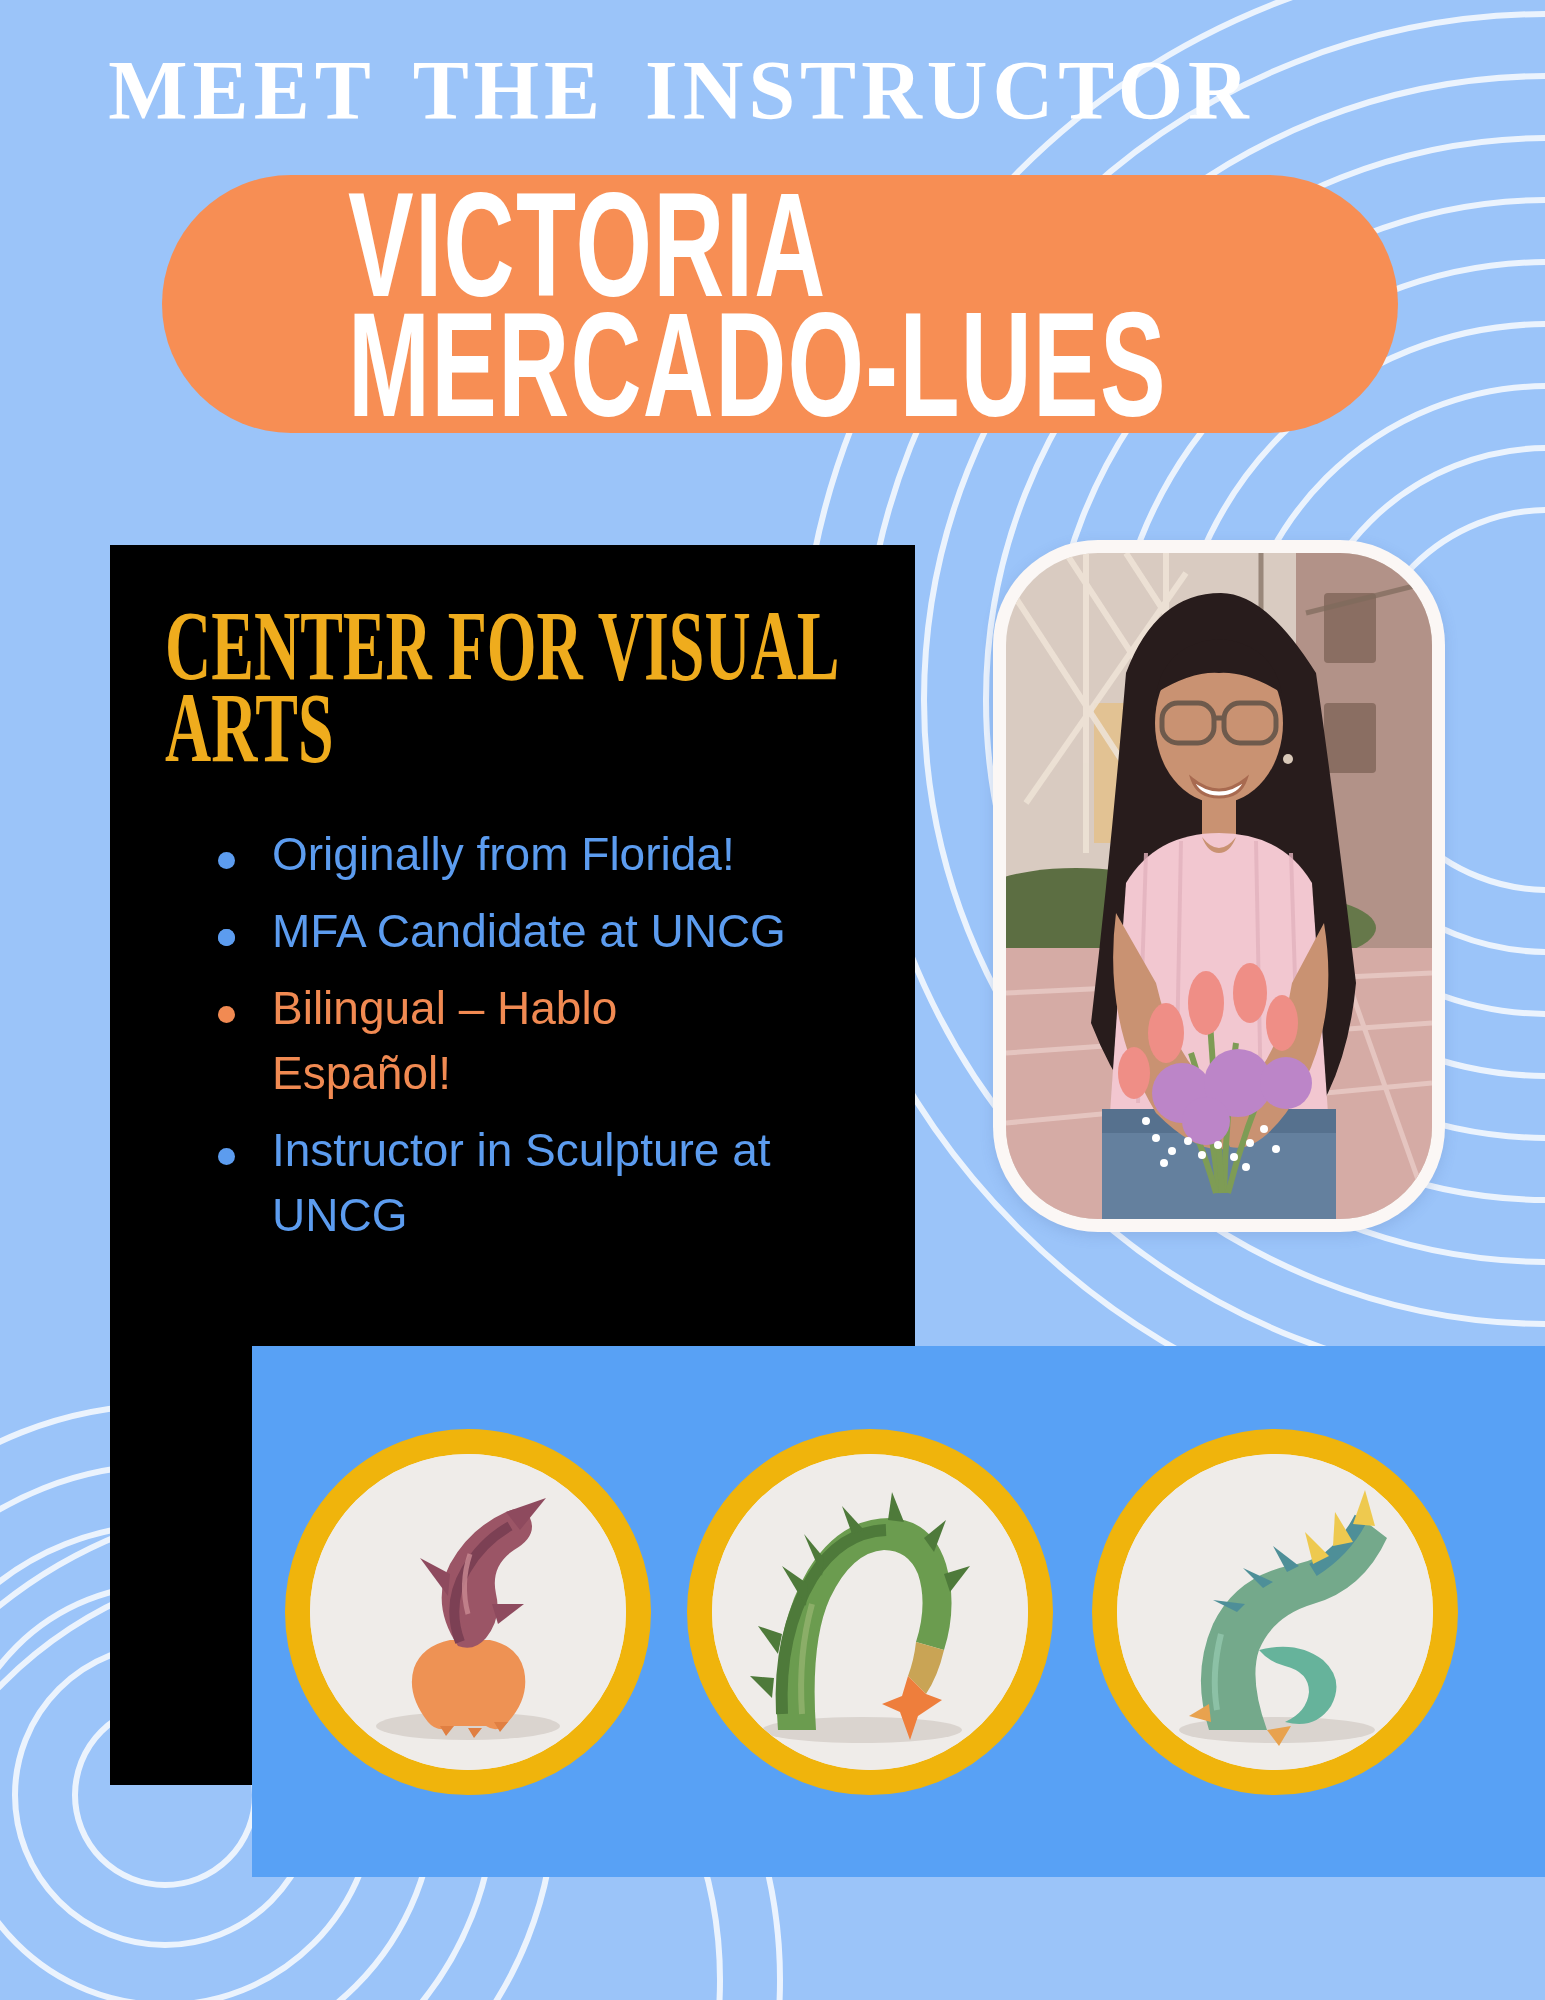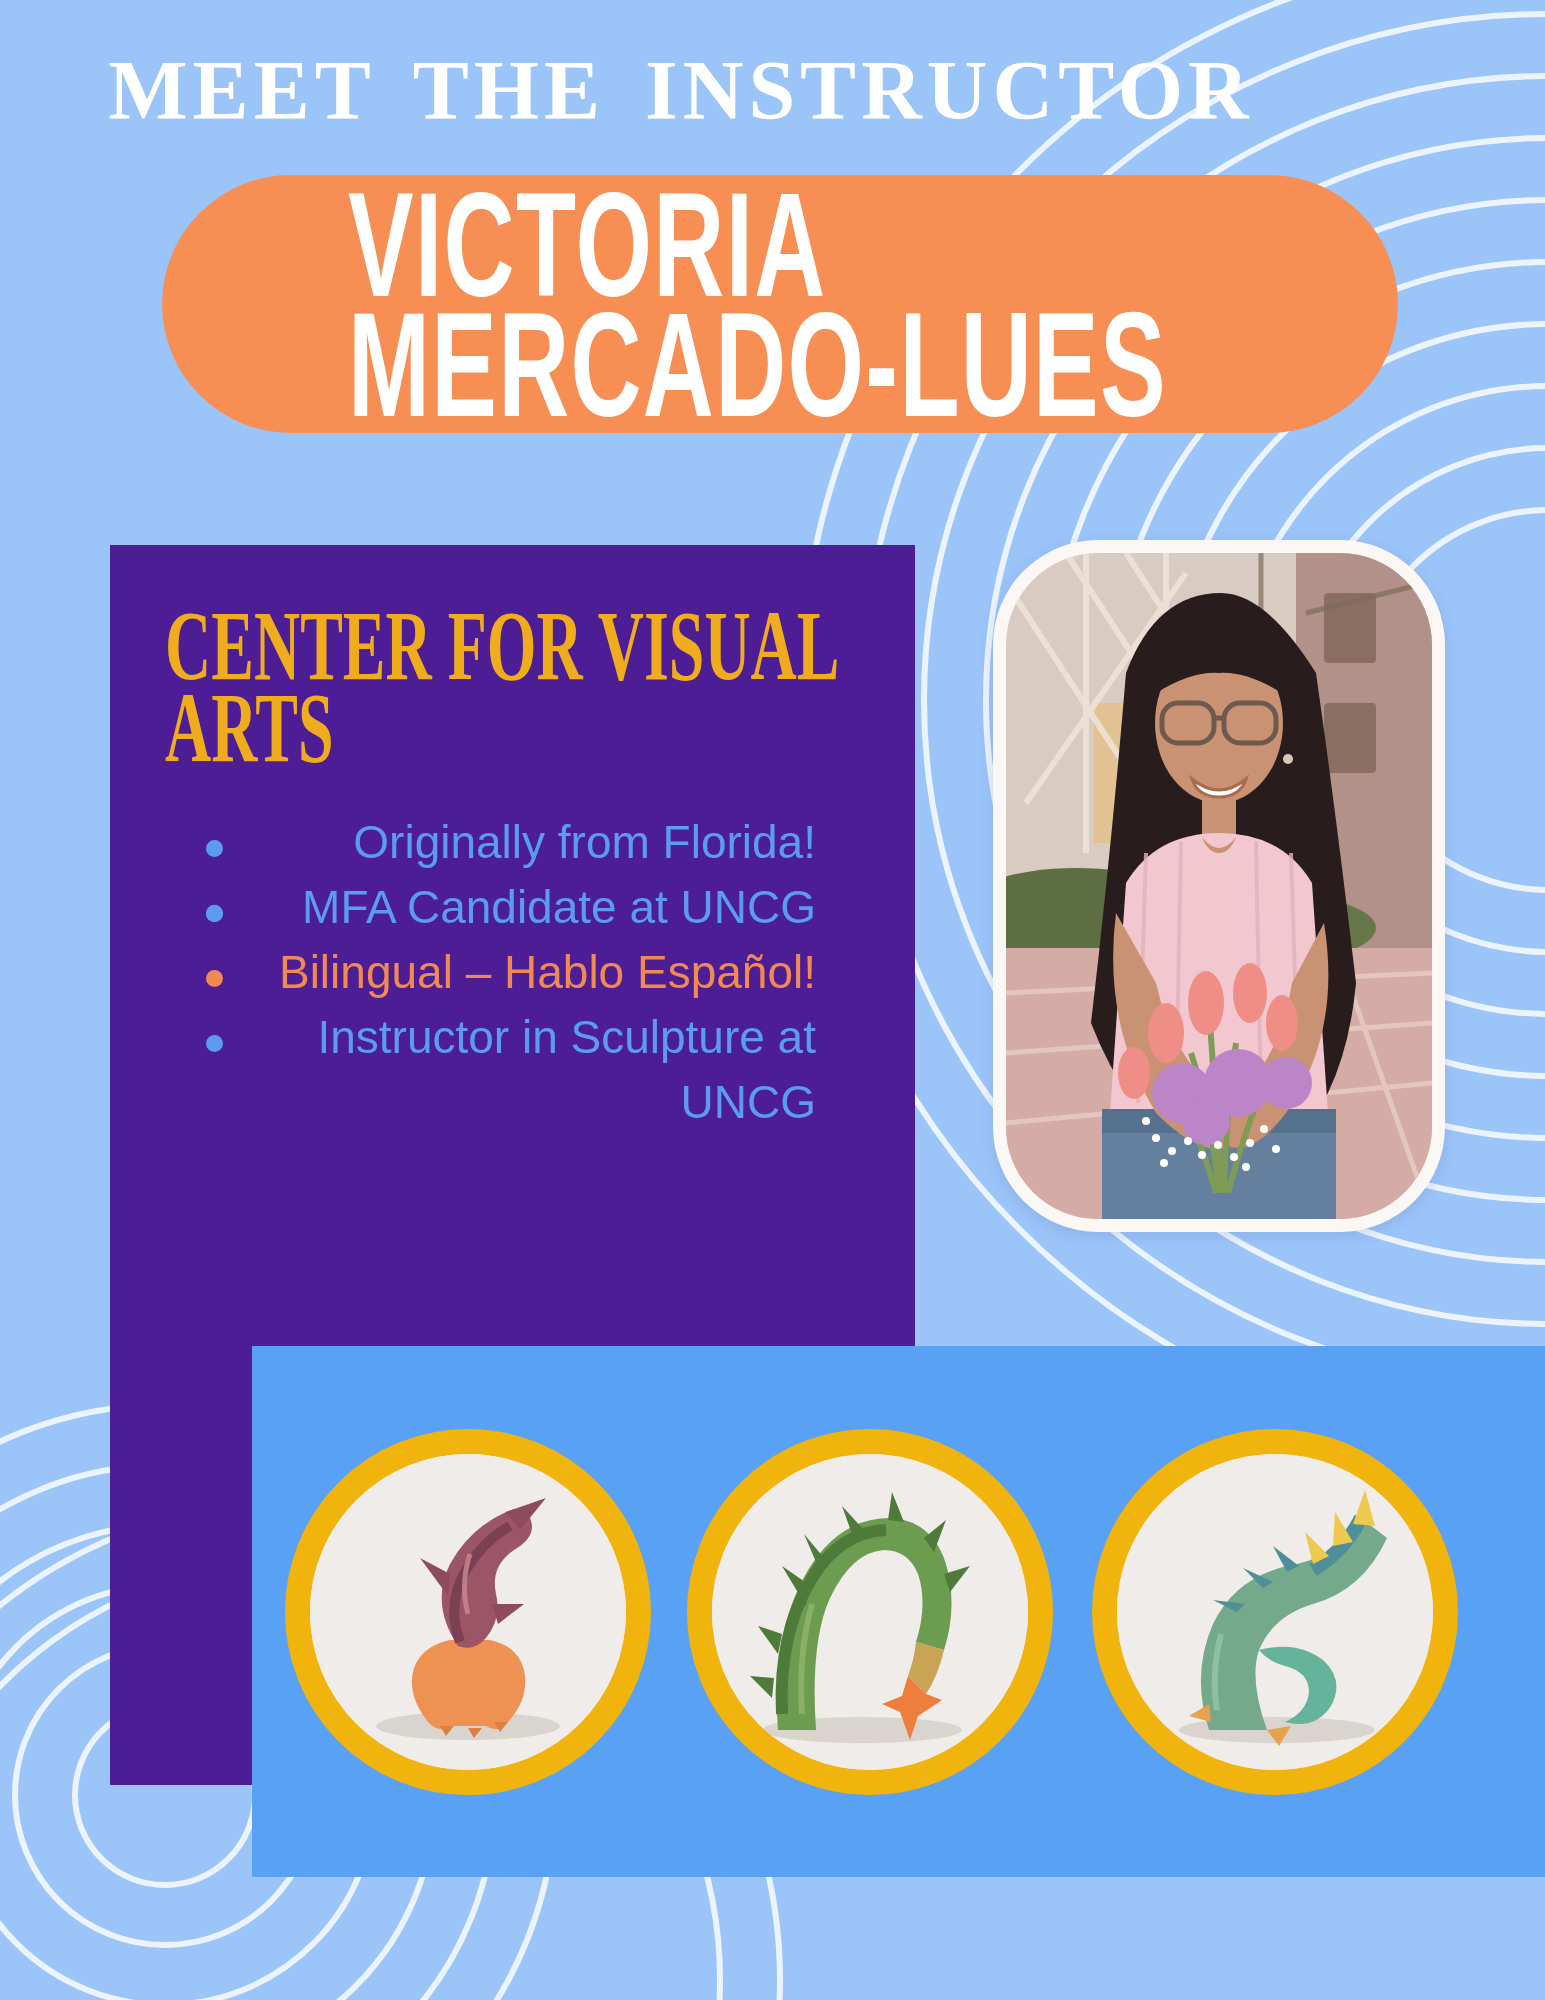--- a/index.html
+++ b/index.html
@@ -18,27 +18,27 @@
   
   #banner{left:162px;top:175px;width:1236px;height:258px;border-radius:129px;
     background:#F78E54;z-index:3;}
   .name-line{position:absolute;left:348px;color:#FFFFFF;font-weight:700;
     font-size:149px;line-height:1;letter-spacing:2px;white-space:nowrap;
     transform:scaleX(0.66);transform-origin:0 0;z-index:5;}
   #name1{top:170px;}
   #name2{top:290px;}
 
   
-  #card{left:110px;top:545px;width:805px;height:1240px;background:#4c1d95;z-index:6;}
+  #card{left:110px;top:545px;width:805px;height:1240px;background:#000000;z-index:6;}
   #card-heading{position:absolute;left:55px;top:60px;width:1100px;
     font-family:"Liberation Serif",serif;font-weight:700;color:#EFAC1D;
     font-size:100px;line-height:82px;transform:scaleX(0.64);transform-origin:0 0;}
   #bullet-list{position:absolute;left:86px;top:265px;width:620px;margin:0;padding:0;
     list-style:none;font-size:46px;line-height:65px;color:#5C9CEF;}
-  #bullet-list li{position:relative;padding-left:64px;margin:0;text-align:right;}
+  #bullet-list li{position:relative;padding-left:64px;margin:12px;}
   .dot{position:absolute;left:10px;top:30px;width:17px;height:17px;border-radius:50%;
     background:#5C9CEF;}
   #highlight-item{position:relative;margin-top:7px;color:#F18A52;}
   #highlight-item .dot{background:#F18A52;}
 
   
   #photo-frame{left:993px;top:540px;width:452px;height:692px;border-radius:105px;
     background:#FBF7F5;z-index:7;box-shadow:0 4px 14px rgba(70,100,160,.18);}
   #photo{position:absolute;left:13px;top:13px;width:426px;height:666px;
     border-radius:92px;overflow:hidden;}

